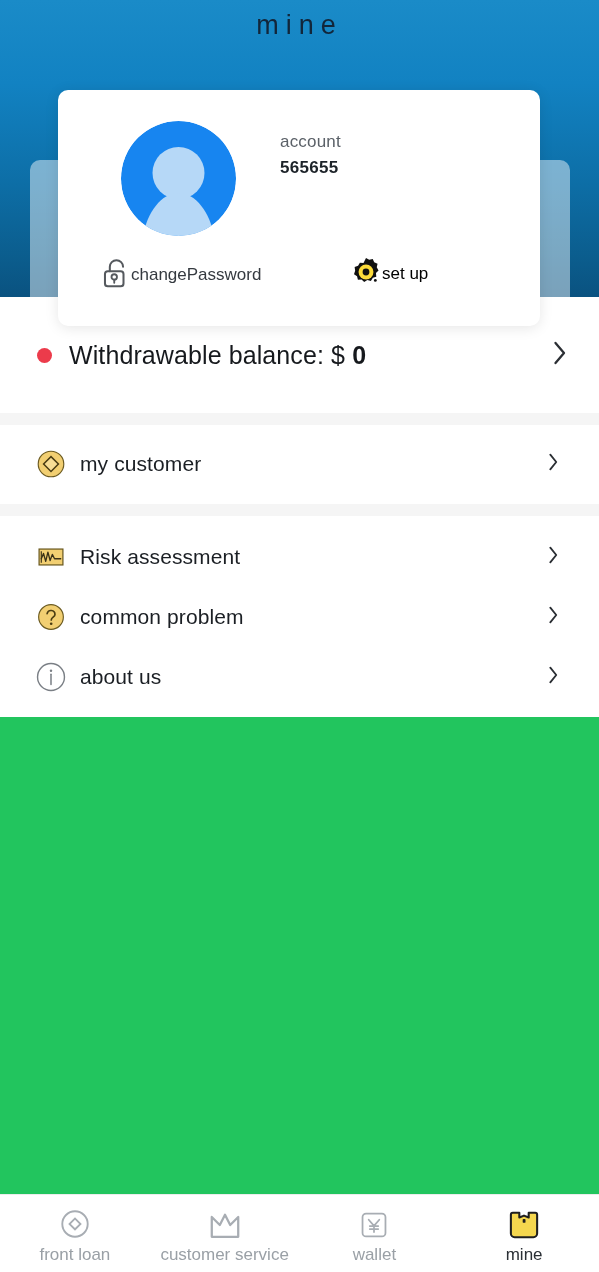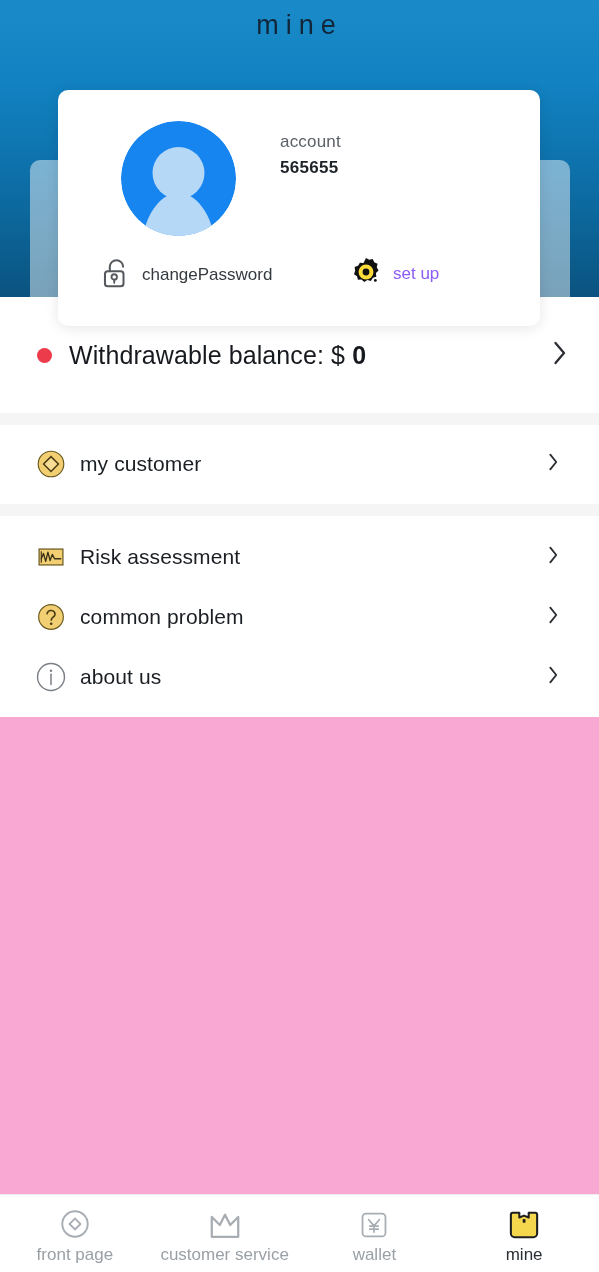--- a/index.html
+++ b/index.html
@@ -52,31 +52,31 @@
   }
   .account-value {
     font-size:17px; color:#1d2329; font-weight:600; line-height:24px;
     margin-top:2px; letter-spacing:.3px;
   }
 
   .card-actions {
     position:absolute; left:0; top:160px; width:482px; height:60px;
   }
   .action {
-    position:absolute; display:flex; align-items:center; gap:11px; cursor:pointer;justify-content:center;
+    position:absolute; display:flex; align-items:center; cursor:pointer;justify-content:center;
   }
   .action-pass { left:43px; top:6px; }
   .action-set  { left:292px; top:6px; }
   .action-label { font-size:17px; color:#353a40; }
-  .action-label.dark { color:#8b5cf6; }
+  .action-label.dark { color:#000000; }
 
   
   .content {
     position:absolute; left:0; top:297px; width:599px; bottom:0;
-    background:#f9a8d4;
+    background:#22c55e;
   }
   .balance-row {
     position:relative;
     background:#fff;
     height:116px;
     display:flex; align-items:center;
     cursor:pointer;
   }
   .balance-dot {
     width:15px; height:15px; border-radius:50%;
@@ -280,21 +280,21 @@
 
 <div class="tabbar">
 
   <div class="tab">
     <span class="tab-icon">
       <svg viewBox="0 0 34 34" width="32" height="32">
         <circle cx="17" cy="17" r="13.5" fill="none" stroke="#a8adb3" stroke-width="2"></circle>
         <rect x="17" y="11.2" width="8.2" height="8.2" transform="rotate(45 17 11.2)" fill="none" stroke="#a8adb3" stroke-width="2"></rect>
       </svg>
     </span>
-    <span class="tab-label">front page</span>
+    <span class="tab-label">front loan</span>
   </div>
 
   <div class="tab">
     <span class="tab-icon">
       <svg viewBox="0 0 36 30" width="34" height="29">
         <path d="M4 27 L4 6 L12.5 14.5 L18 3.5 L23.5 14.5 L32 6 L32 27 Z" fill="none" stroke="#a8adb3" stroke-width="2.4" stroke-linejoin="round"></path>
       </svg>
     </span>
     <span class="tab-label">customer service</span>
   </div>

